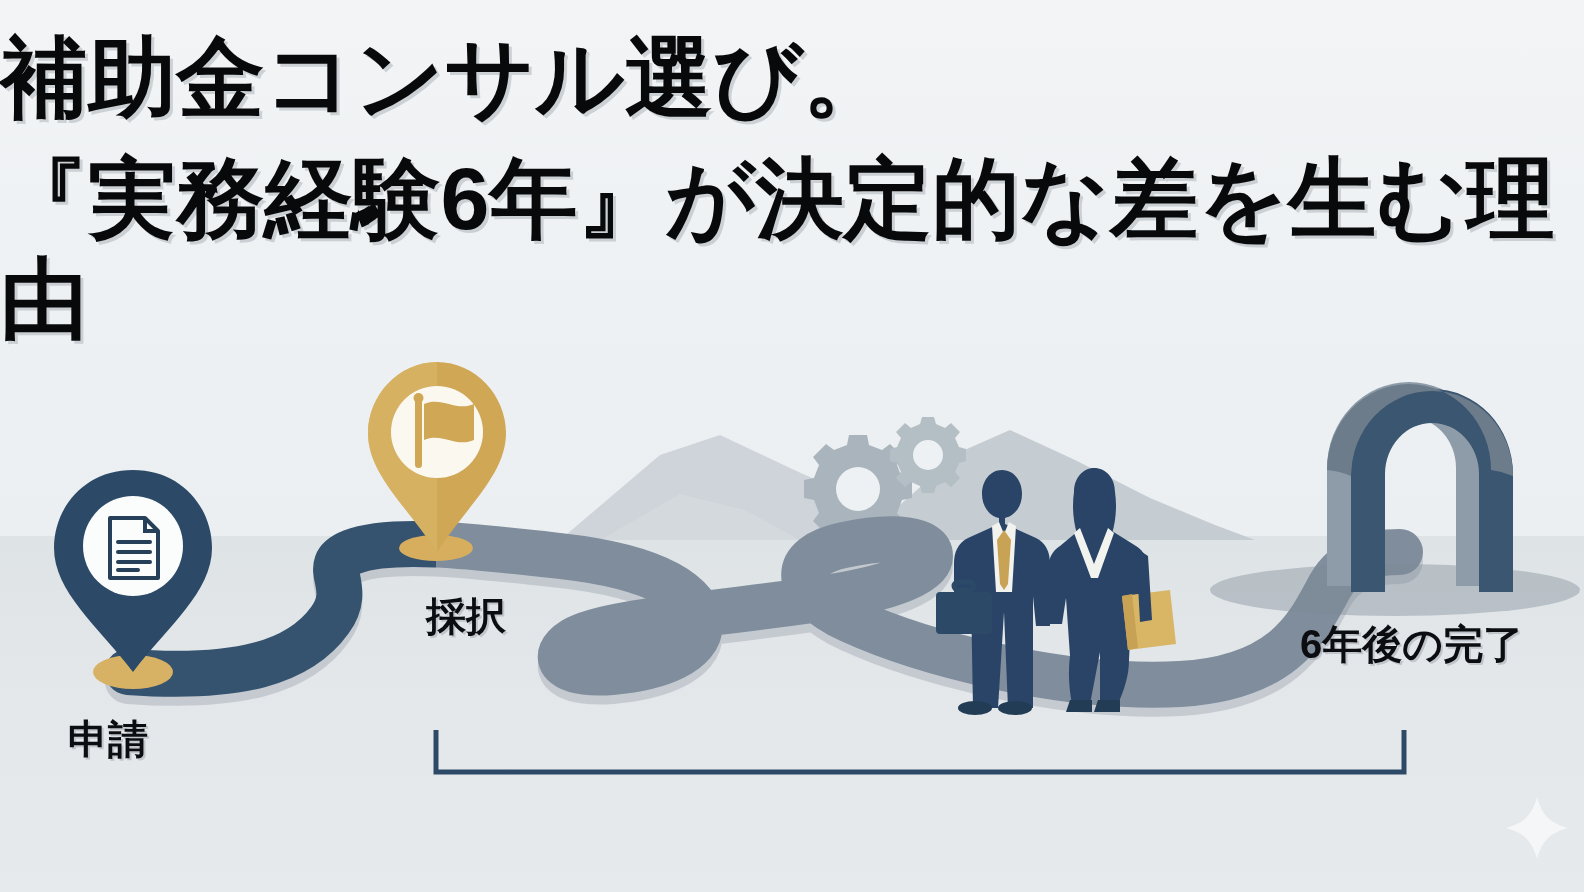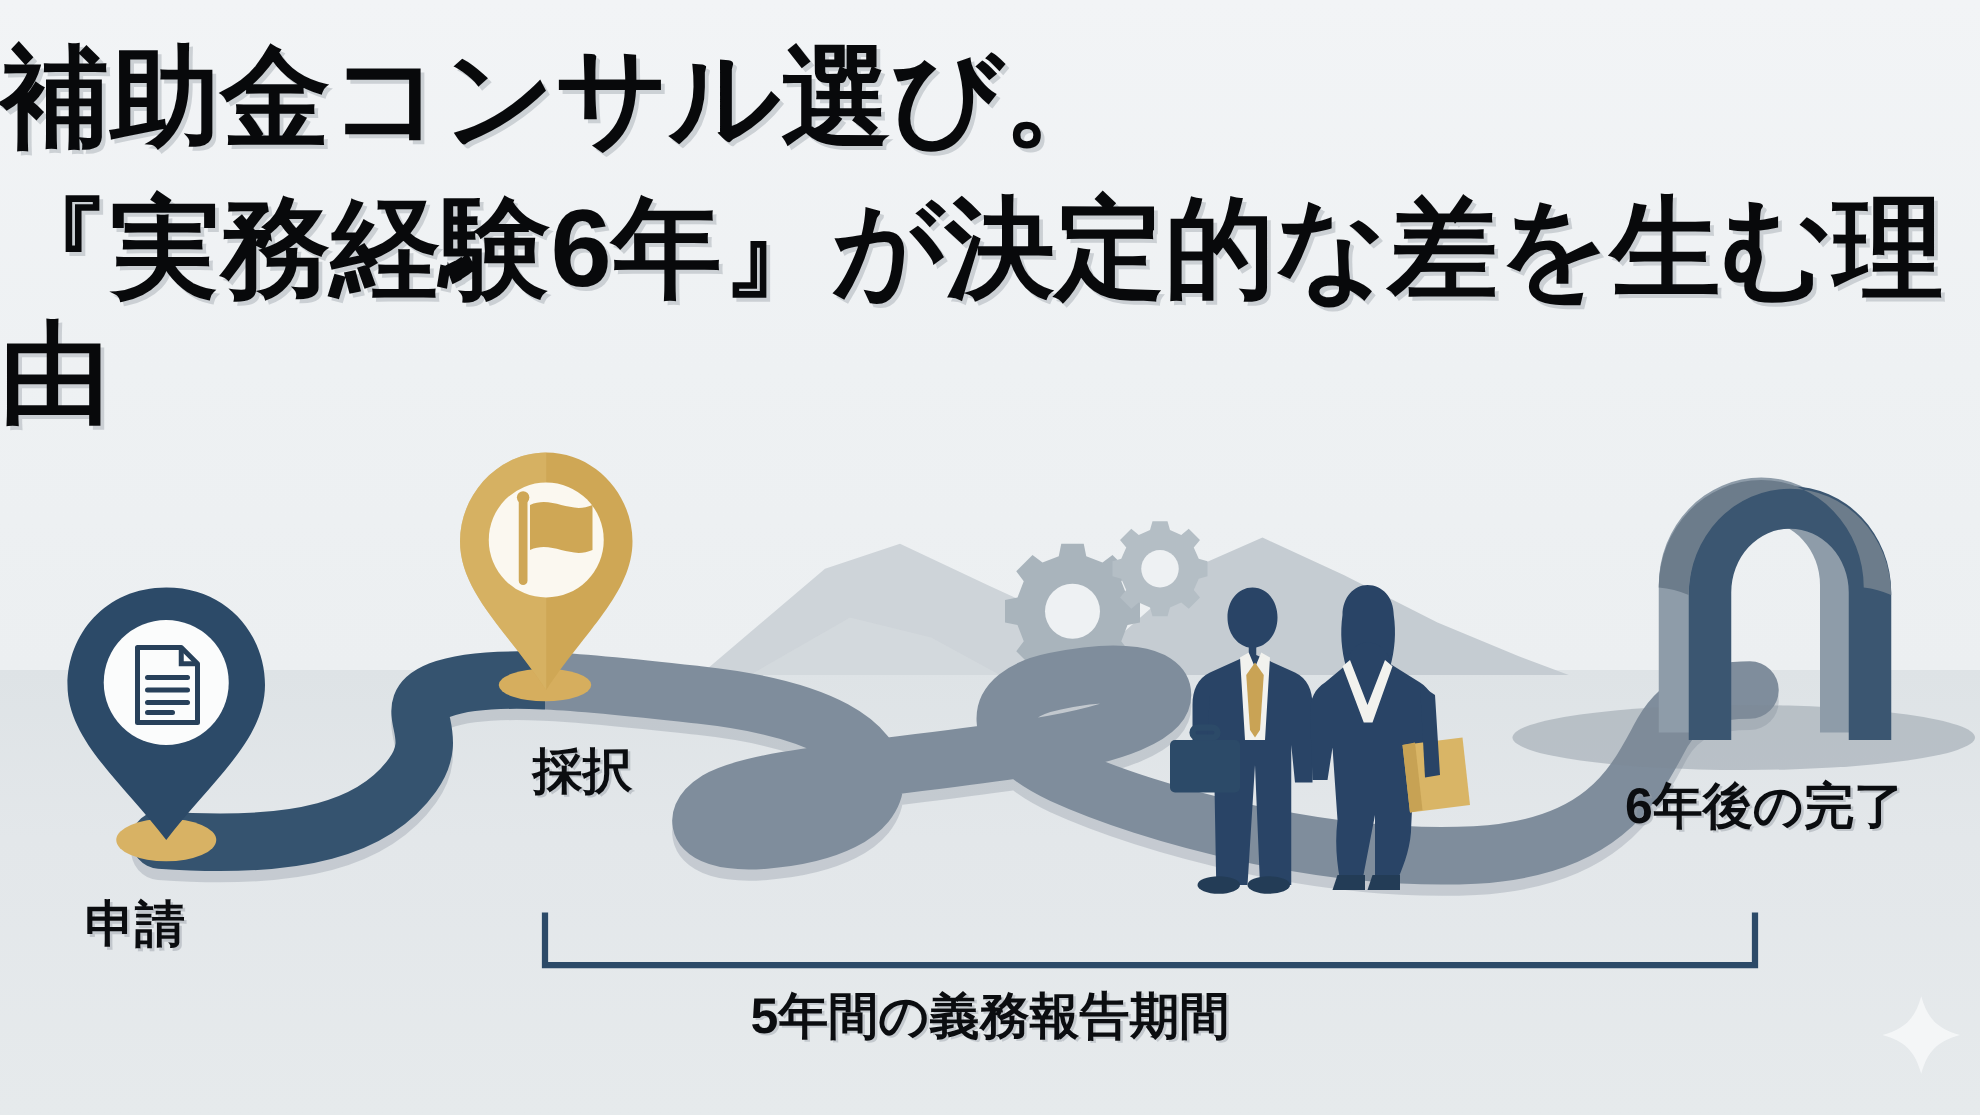--- a/index.html
+++ b/index.html
@@ -319,15 +319,14 @@
 
   <div class="headline">
     <span class="l1">補助金コンサル選び。</span>
     <span class="l2">『実務経験6年』が決定的な差を生む理由</span>
   </div>
 
   <div class="maplabel" id="label-apply">申請</div>
   <div class="maplabel" id="label-adopt">採択</div>
   <div class="maplabel" id="label-finish">6年後の完了</div>
 
-  <div class="caption">5年間の義務報告期間</div>
 
 </div>
 
 </body></html>

